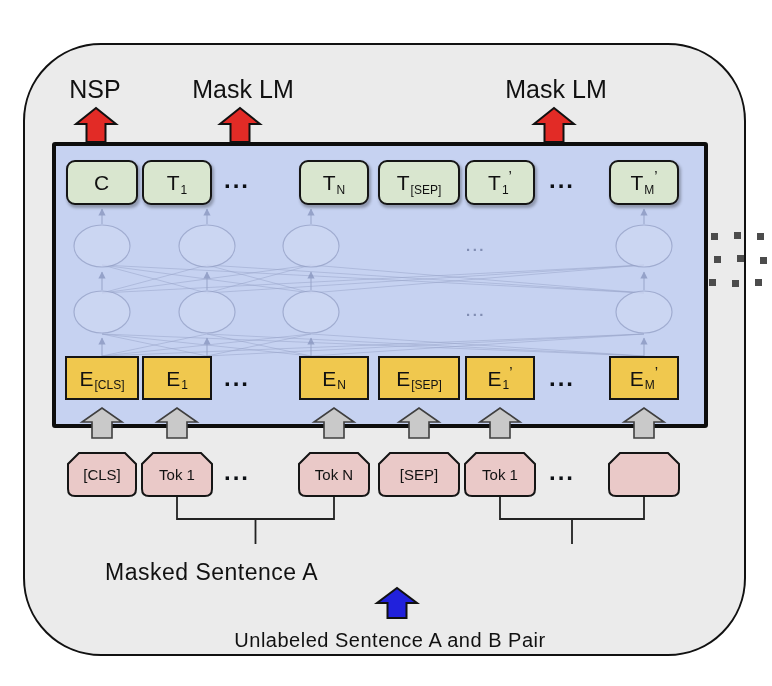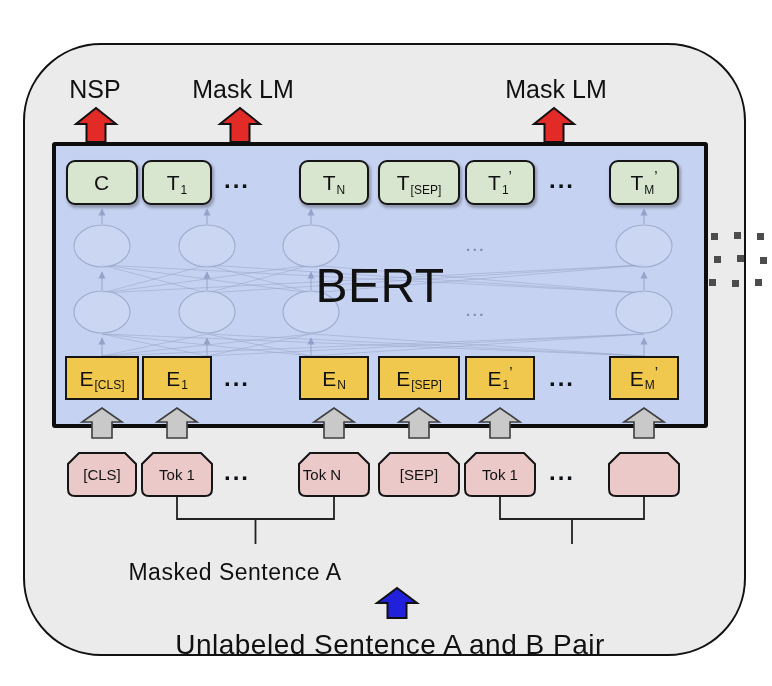--- a/index.html
+++ b/index.html
@@ -44,26 +44,26 @@
   .net-dots {
     position:absolute; font-size:15px; font-weight:bold; letter-spacing:2.5px;
     color:rgba(125,138,175,0.95); line-height:1; width:50px; text-align:center;
   }
   .top-label { position:absolute; top:75px; width:140px; text-align:center; font-size:25px; }
   .bert-title {
     position:absolute; left:280px; top:262px; width:200px; text-align:center;
     font-size:48px; letter-spacing:0.5px; line-height:1;
   }
   .sent-label {
-    position:absolute; top:559px; width:260px; text-align:center;
+    position:absolute; top:559px; width:260px; text-align:left;
     font-size:23px; letter-spacing:0.5px;
   }
   .pair-label {
     position:absolute; left:170px; top:629px; width:440px; text-align:center;
-    font-size:28px; letter-spacing:0.5px;
+    font-size:20px; letter-spacing:0.5px;
   }
 
   
   .net-line    { stroke:var(--network_line,#97a3c8); stroke-width:1; opacity:0.5; }
   .net-varrow  { stroke:var(--network_line,#97a3c8); stroke-width:1.2; opacity:0.8; }
   .net-ellipse { fill:var(--node_fill,#cdd7f3); stroke:var(--network_line,#97a3c8); stroke-width:1.2; opacity:0.8; }
   .pink-shape  { fill:var(--pink_box,#eac9c8); stroke:#151515; stroke-width:2; }
   .gray-arrow  { fill:var(--gray_arrow,#c9c9c9); stroke:#3f3f3f; stroke-width:1.6; }
   .red-arrow   { fill:var(--red_arrow,#e22b26); stroke:#111; stroke-width:2; }
   .blue-arrow  { fill:var(--blue_arrow,#2121dc); stroke:#111; stroke-width:2; }
@@ -175,21 +175,20 @@
       <rect class="cont-dot" x="709" y="279" width="7" height="7"></rect>
       <rect class="cont-dot" x="732" y="280" width="7" height="7"></rect>
       <rect class="cont-dot" x="755" y="279" width="7" height="7"></rect>
     </g>
   </svg>
 
   <div class="top-label" style="left:25px">NSP</div>
   <div class="top-label" style="left:173px">Mask LM</div>
   <div class="top-label" style="left:486px">Mask LM</div>
 
-  <div class="bert-title">BERT</div>
 
   <div class="box green" style="left:66px;width:72px">
       <span>C</span>
       <span class="bsub"></span>
       <span class="bprime"></span>
     </div>
   <div class="box green" style="left:142px;width:70px">
       <span>T</span>
       <span class="bsub">1</span>
       <span class="bprime"></span>
@@ -241,21 +240,21 @@
       <span class="bprime">’</span>
     </div>
   <div class="box yellow" style="left:609px;width:70px">
       <span>E</span>
       <span class="bsub">M</span>
       <span class="bprime">’</span>
     </div>
 
   <div class="tok-label" style="left:67px">[CLS]</div>
   <div class="tok-label" style="left:142px">Tok 1</div>
-  <div class="tok-label" style="left:287px">Tok N</div>
+  <div class="tok-label" style="left:299px">Tok N</div>
   <div class="tok-label" style="left:384px">[SEP]</div>
   <div class="tok-label" style="left:465px">Tok 1</div>
 
   <div class="dots" style="left:207px;top:168px">...</div>
   <div class="dots" style="left:532px;top:168px">...</div>
   <div class="dots" style="left:207px;top:366px">...</div>
   <div class="dots" style="left:532px;top:366px">...</div>
   <div class="dots" style="left:207px;top:460px">...</div>
   <div class="dots" style="left:532px;top:460px">...</div>
 

